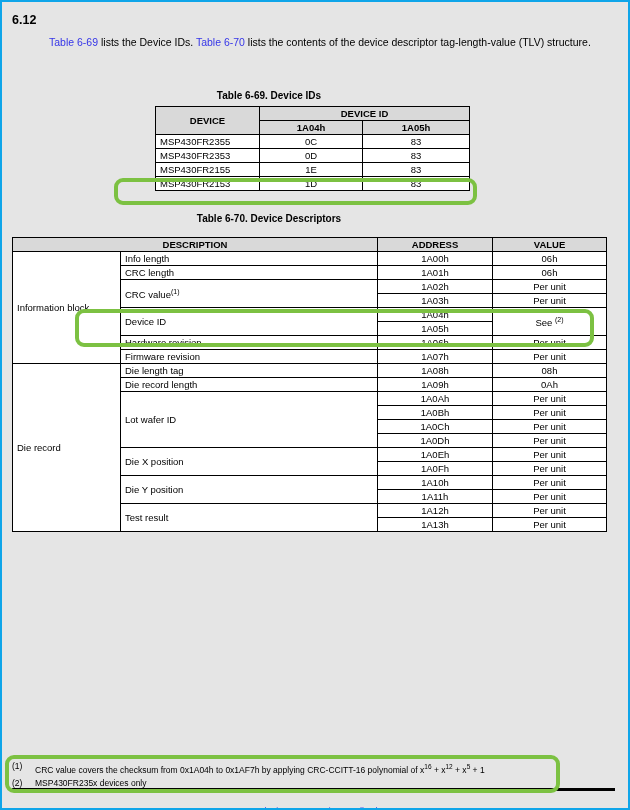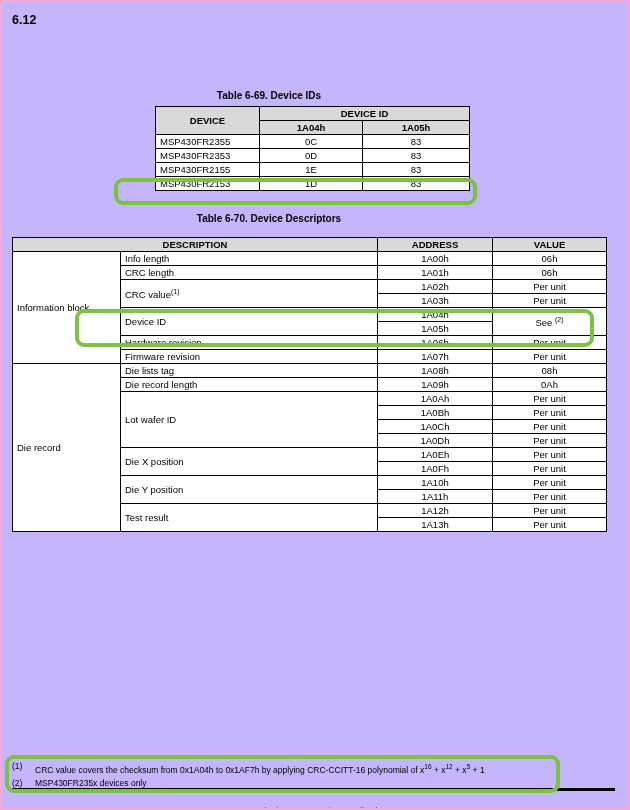--- a/index.html
+++ b/index.html
@@ -1,19 +1,19 @@
 <!DOCTYPE html>
 <html><head>
 <meta charset="utf-8">
 <style>
   * { margin:0; padding:0; box-sizing:border-box; }
   html,body { width:630px; height:810px; }
   body { font-family:"Liberation Sans", sans-serif; background:#fff; position:relative; }
   .page { position:absolute; top:0; left:0; width:630px; height:810px;
-          background:#c4b5fd; border:2px solid #f9a8d4; overflow:hidden; }
+          background:#e5e5e5; border:2px solid #0ea5e9; overflow:hidden; }
 
   
   .heading { position:absolute; top:11px; left:10px; display:flex; font-weight:bold;
              font-size:12.5px; color:#000; }
   .heading .num { width:37px; flex:none; }
 
   
   .intro { position:absolute; top:33px; left:47px; width:566px; font-size:10.5px;
            line-height:15px; text-align:justify; color:#000; }
   .link { color:#3535e8; cursor:pointer; }
@@ -66,20 +66,21 @@
 </style>
 </head>
 <body>
 
 <div class="page">
 
   <div class="heading">
     <span class="num">6.12</span>
   </div>
 
+  <div class="intro"><span class="link">Table 6-69</span><span> lists the Device IDs. </span><span class="link">Table 6-70</span><span> lists the contents of the device descriptor tag-length-value (TLV) structure.</span></div>
 
   <div class="tbl-title t69-title">Table 6-69. Device IDs</div>
   <table class="t69">
     <colgroup>
         <col style="width:104px">
         <col style="width:103px">
         <col style="width:107px">
       </colgroup>
     <tbody>
         <tr>
@@ -160,21 +161,21 @@
       <td class="c">1A06h</td>
       <td class="c">Per unit</td>
     </tr>
     <tr>
       <td class="desc">Firmware revision</td>
       <td class="c">1A07h</td>
       <td class="c">Per unit</td>
     </tr>
     <tr>
       <td class="group" rowspan="12">Die record</td>
-      <td class="desc">Die lists tag</td>
+      <td class="desc">Die length tag</td>
       <td class="c">1A08h</td>
       <td class="c">08h</td>
     </tr>
     <tr>
       <td class="desc">Die record length</td>
       <td class="c">1A09h</td>
       <td class="c">0Ah</td>
     </tr>
     <tr>
       <td class="desc" rowspan="4">Lot wafer ID</td>

